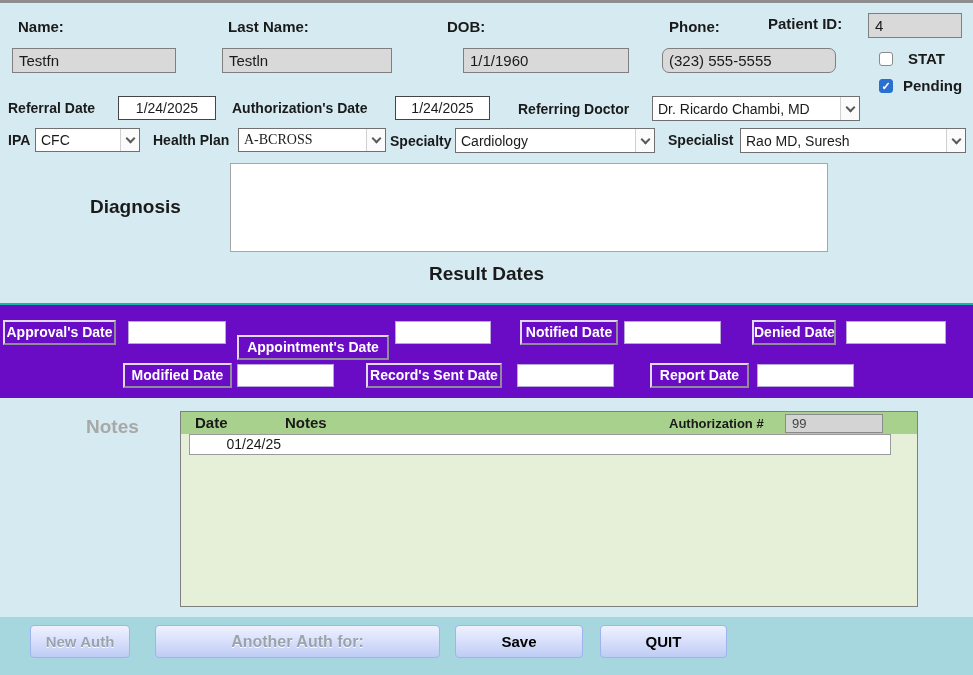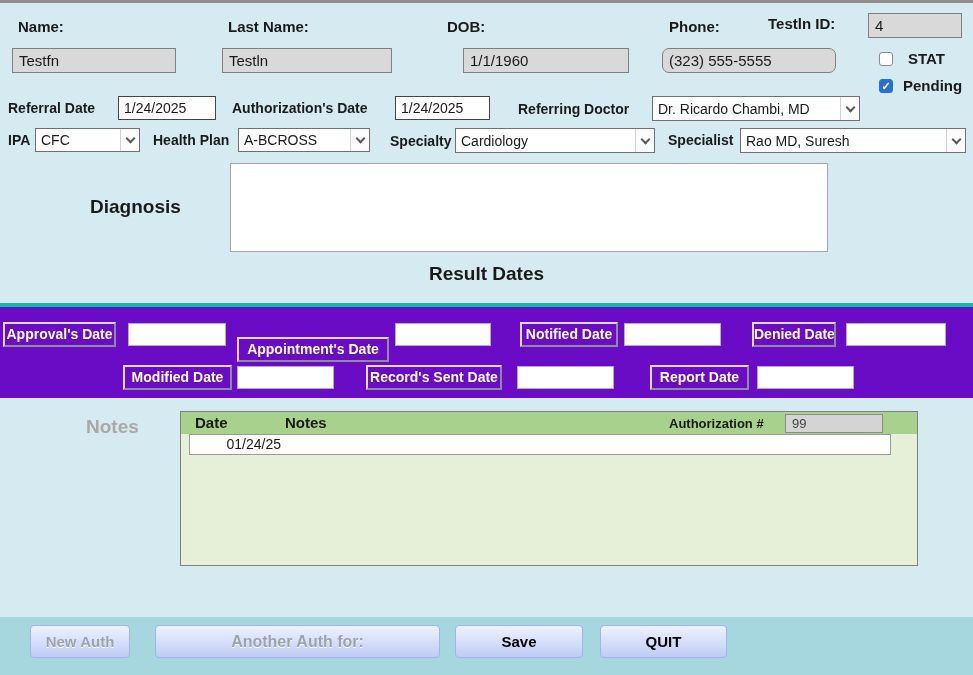--- a/index.html
+++ b/index.html
@@ -16,21 +16,21 @@
   .lbl-sm { position: absolute; font-weight: bold; font-size: 14px; white-space: nowrap; }
 
   .gray-field {
     position: absolute; background: #d9d9d9; border: 1px solid #7f7f7f;
     font-family: "Liberation Sans", sans-serif; font-size: 15px; color: #1a1a1a;
     padding: 0 6px; height: 25px;
   }
   .date-input {
     position: absolute; background: #ffffff; border: 1px solid #454545;
     font-family: "Liberation Sans", sans-serif; font-size: 14px; color: #1a1a1a;
-    text-align: left; padding: 0 5px; height: 24px;
+    text-align: center; padding: 0 5px; height: 24px;
   }
 
   .combo {
     position: absolute; background: #ffffff; border: 1px solid #707070;
     display: flex; align-items: center; height: 25px; cursor: default;
   }
   .combo .combo-text {
     flex: 1; font-size: 14px; padding: 0 5px; white-space: nowrap; overflow: hidden;
   }
   .combo .combo-btn {
@@ -54,35 +54,35 @@
   textarea.diagnosis {
     position: absolute; left: 230px; top: 163px; width: 598px; height: 89px;
     background: #ffffff; border: 1px solid #a6a6a6; resize: none;
     font-family: "Liberation Sans", sans-serif; font-size: 14px; padding: 4px;
   }
 
   .big-heading { position: absolute; font-weight: bold; font-size: 19px; }
 
   .purple-band {
     position: absolute; left: 0; top: 303px; width: 973px; height: 95px;
-    background: #6a0bc6; border-top: 4px solid #14b8a6;
+    background: #6a0bc6; border-top: 2px solid #14b8a6;
   }
   .p-label {
     position: absolute; height: 25px; border: 2px outset #e0d8ec;
     color: #ffffff; font-weight: bold; font-size: 14px; text-align: center;
     line-height: 21px; white-space: nowrap; overflow: hidden;
   }
   .p-input {
     position: absolute; height: 23px; background: #ffffff; border: 1px solid #b9a8d6;
     font-family: "Liberation Sans", sans-serif; font-size: 13px; padding: 0 4px;
   }
 
   .notes-label { position: absolute; left: 86px; top: 416px; font-weight: bold; font-size: 19px; color: #a8a8a8; }
   .notes-panel {
-    position: absolute; left: 180px; top: 411px; width: 738px; height: 155px;
+    position: absolute; left: 180px; top: 411px; width: 738px; height: 196px;
     background: #e6f0d8; border: 1px solid #808080;
   }
   .notes-header {
     position: absolute; left: 0; top: 0; width: 100%; height: 22px; background: #a9d18e;
   }
   .nh-text { position: absolute; font-weight: bold; font-size: 15px; top: 2px; }
   .nh-auth { position: absolute; font-weight: bold; font-size: 13px; top: 4px; }
   .auth-field {
     position: absolute; left: 604px; top: 2px; width: 98px; height: 19px;
     background: #d4d4d4; border: 1px solid #8a8a8a; font-size: 13px; color: #444444;
@@ -112,21 +112,21 @@
 </head>
 <body>
 
 <div class="app">
   <div class="top-border"></div>
 
   <div class="lbl" style="left:18px; top:18px;">Name:</div>
   <div class="lbl" style="left:228px; top:18px;">Last Name:</div>
   <div class="lbl" style="left:447px; top:18px;">DOB:</div>
   <div class="lbl" style="left:669px; top:18px;">Phone:</div>
-  <div class="lbl" style="left:768px; top:15px;">Testln ID:</div>
+  <div class="lbl" style="left:768px; top:15px;">Patient ID:</div>
   <input class="gray-field" style="left: 868px; top: 13px; width: 94px;" readonly="" value="4">
 
   <input class="gray-field" style="left: 12px; top: 48px; width: 164px;" readonly="" value="Testfn">
   <input class="gray-field" style="left: 222px; top: 48px; width: 170px;" readonly="" value="Testln">
   <input class="gray-field" style="left: 447px; top: 48px; width: 166px; margin-left: 16px;" readonly="" value="1/1/1960">
   <input class="gray-field" style="left: 662px; top: 48px; width: 174px; border-radius: 7px;" readonly="" value="(323) 555-5555">
 
   <div class="checkbox" style="left:879px; top:52px;"></div>
   <div class="lbl" style="left:908px; top:50px;">STAT</div>
   <div class="checkbox checked" style="left:879px; top:79px;">✓</div>
@@ -145,21 +145,21 @@
   </div>
 
   <div class="lbl-sm" style="left:8px; top:132px;">IPA</div>
   <div class="combo" style="left:35px; top:128px; width:105px; height:24px;">
     <span class="combo-text">CFC</span>
     <span class="combo-btn">
         <span class="chev"></span>
       </span>
   </div>
   <div class="lbl-sm" style="left:153px; top:132px;">Health Plan</div>
-  <div class="combo" style="left:238px; top:128px; width:132px; height:24px;">
+  <div class="combo" style="left:238px; top:128px; width:148px; height:24px;font-family:Liberation Serif, serif;">
     <span class="combo-text">A-BCROSS</span>
     <span class="combo-btn">
         <span class="chev"></span>
       </span>
   </div>
   <div class="lbl-sm" style="left:390px; top:133px;">Specialty</div>
   <div class="combo" style="left:455px; top:128px; width:200px;justify-content:center;">
     <span class="combo-text">Cardiology</span>
     <span class="combo-btn">
         <span class="chev"></span>

